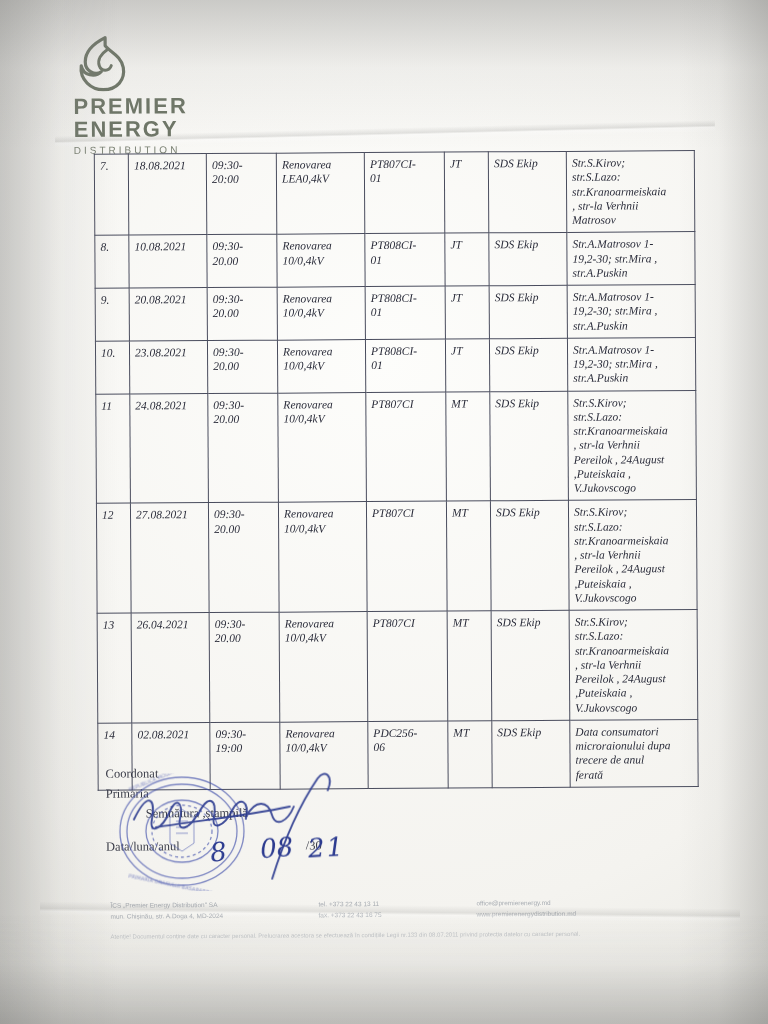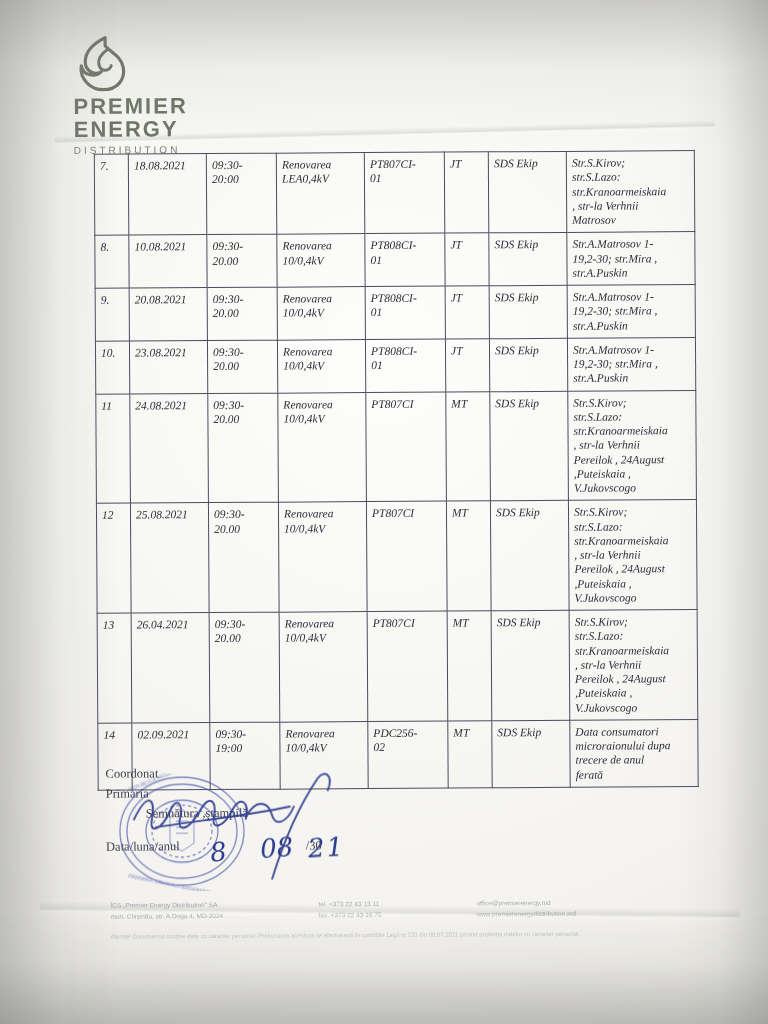--- a/index.html
+++ b/index.html
@@ -373,21 +373,21 @@
                 <span class="cell-line">str.S.Lazo:</span>
                 <span class="cell-line">str.Kranoarmeiskaia</span>
                 <span class="cell-line">, str-la Verhnii</span>
                 <span class="cell-line">Pereilok , 24August</span>
                 <span class="cell-line">,Puteiskaia ,</span>
                 <span class="cell-line">V.Jukovscogo</span>
               </td>
             </tr>
             <tr>
               <td>12</td>
-              <td>25.08.2021</td>
+              <td>27.08.2021</td>
               <td>
                 <span class="cell-line">09:30-</span>
                 <span class="cell-line">20.00</span>
               </td>
               <td>
                 <span class="cell-line">Renovarea</span>
                 <span class="cell-line">10/0,4kV</span>
               </td>
               <td>
                 <span class="cell-line">PT807CI</span>
@@ -425,32 +425,32 @@
                 <span class="cell-line">str.S.Lazo:</span>
                 <span class="cell-line">str.Kranoarmeiskaia</span>
                 <span class="cell-line">, str-la Verhnii</span>
                 <span class="cell-line">Pereilok , 24August</span>
                 <span class="cell-line">,Puteiskaia ,</span>
                 <span class="cell-line">V.Jukovscogo</span>
               </td>
             </tr>
             <tr>
               <td>14</td>
-              <td>02.09.2021</td>
+              <td>02.08.2021</td>
               <td>
                 <span class="cell-line">09:30-</span>
                 <span class="cell-line">19:00</span>
               </td>
               <td>
                 <span class="cell-line">Renovarea</span>
                 <span class="cell-line">10/0,4kV</span>
               </td>
               <td>
                 <span class="cell-line">PDC256-</span>
-                <span class="cell-line">02</span>
+                <span class="cell-line">06</span>
               </td>
               <td>MT</td>
               <td>SDS Ekip</td>
               <td>
                 <span class="cell-line">Data consumatori</span>
                 <span class="cell-line">microraionului dupa</span>
                 <span class="cell-line">trecere de anul</span>
                 <span class="cell-line">ferată</span>
               </td>
             </tr>

